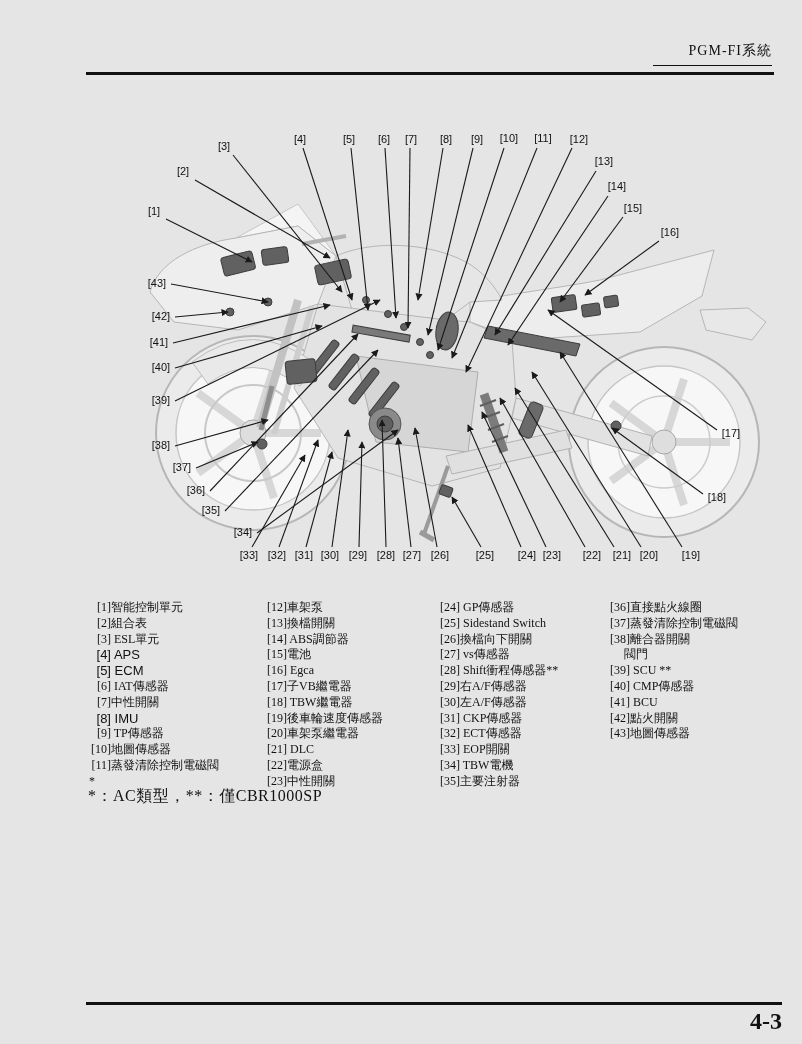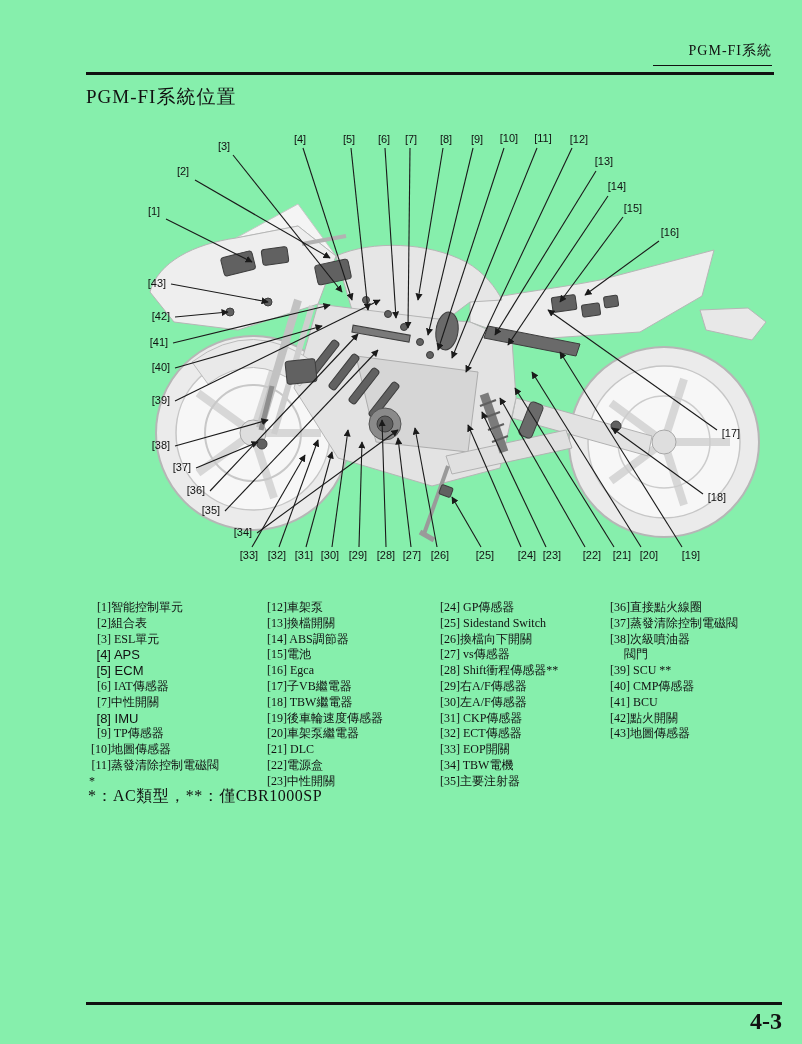--- a/index.html
+++ b/index.html
@@ -1,17 +1,17 @@
 <!DOCTYPE html>
 <html><head>
 <meta charset="utf-8">
 <style>
   html,body{margin:0;padding:0;background:#ffffff;}
   .page{
-    position:relative;width:802px;height:1044px;background:#86efac;overflow:hidden;
+    position:relative;width:802px;height:1044px;background:#e5e5e5;overflow:hidden;
     font-family:"Liberation Serif","DejaVu Serif",serif;color:#111;
   }
   
   .header-label{
     position:absolute;top:42px;right:30px;font-size:14px;letter-spacing:1px;
     padding:0 0 5px 36px;border-bottom:1px solid #111;
   }
   .rule-top{position:absolute;top:72px;left:86px;width:688px;height:3px;background:#111;}
   .page-title{position:absolute;top:84px;left:86px;font-size:19px;letter-spacing:1px;}
   
@@ -39,21 +39,20 @@
     font-family:Liberation Serif, serif;font-weight:bold;font-size:24px;color:#111;
   }
 </style>
 </head>
 <body>
 
 <div class="page">
 
   <div class="header-label">PGM-FI系統</div>
   <div class="rule-top"></div>
-  <div class="page-title">PGM-FI系統位置</div>
 
   <svg class="diagram" viewBox="80 120 706 452" width="706" height="452" xmlns="http://www.w3.org/2000/svg">
     <defs>
       <marker id="ah" viewBox="0 0 10 10" refX="9" refY="5" markerWidth="6.5" markerHeight="6.5" orient="auto">
         <path d="M0,0 L10,5 L0,10 Z" fill="#1a1a1a"></path>
       </marker>
     </defs>
 
     <g>
 
@@ -389,21 +388,21 @@
         <div class="legend-item">
           <span class="num">[36]</span>
           <span class="lbl">直接點火線圈</span>
         </div>
         <div class="legend-item">
           <span class="num">[37]</span>
           <span class="lbl">蒸發清除控制電磁閥</span>
         </div>
         <div class="legend-item">
           <span class="num">[38]</span>
-          <span class="lbl">次級噴油器</span>
+          <span class="lbl">離合器開關</span>
         </div>
         <div class="legend-wrap" style="padding-left: 24px; font-family: Liberation Serif, serif;">閥門</div>
         <div class="legend-item">
           <span class="num">[39]</span>
           <span class="lbl"> SCU **</span>
         </div>
         <div class="legend-item">
           <span class="num">[40]</span>
           <span class="lbl"> CMP傳感器</span>
         </div>

